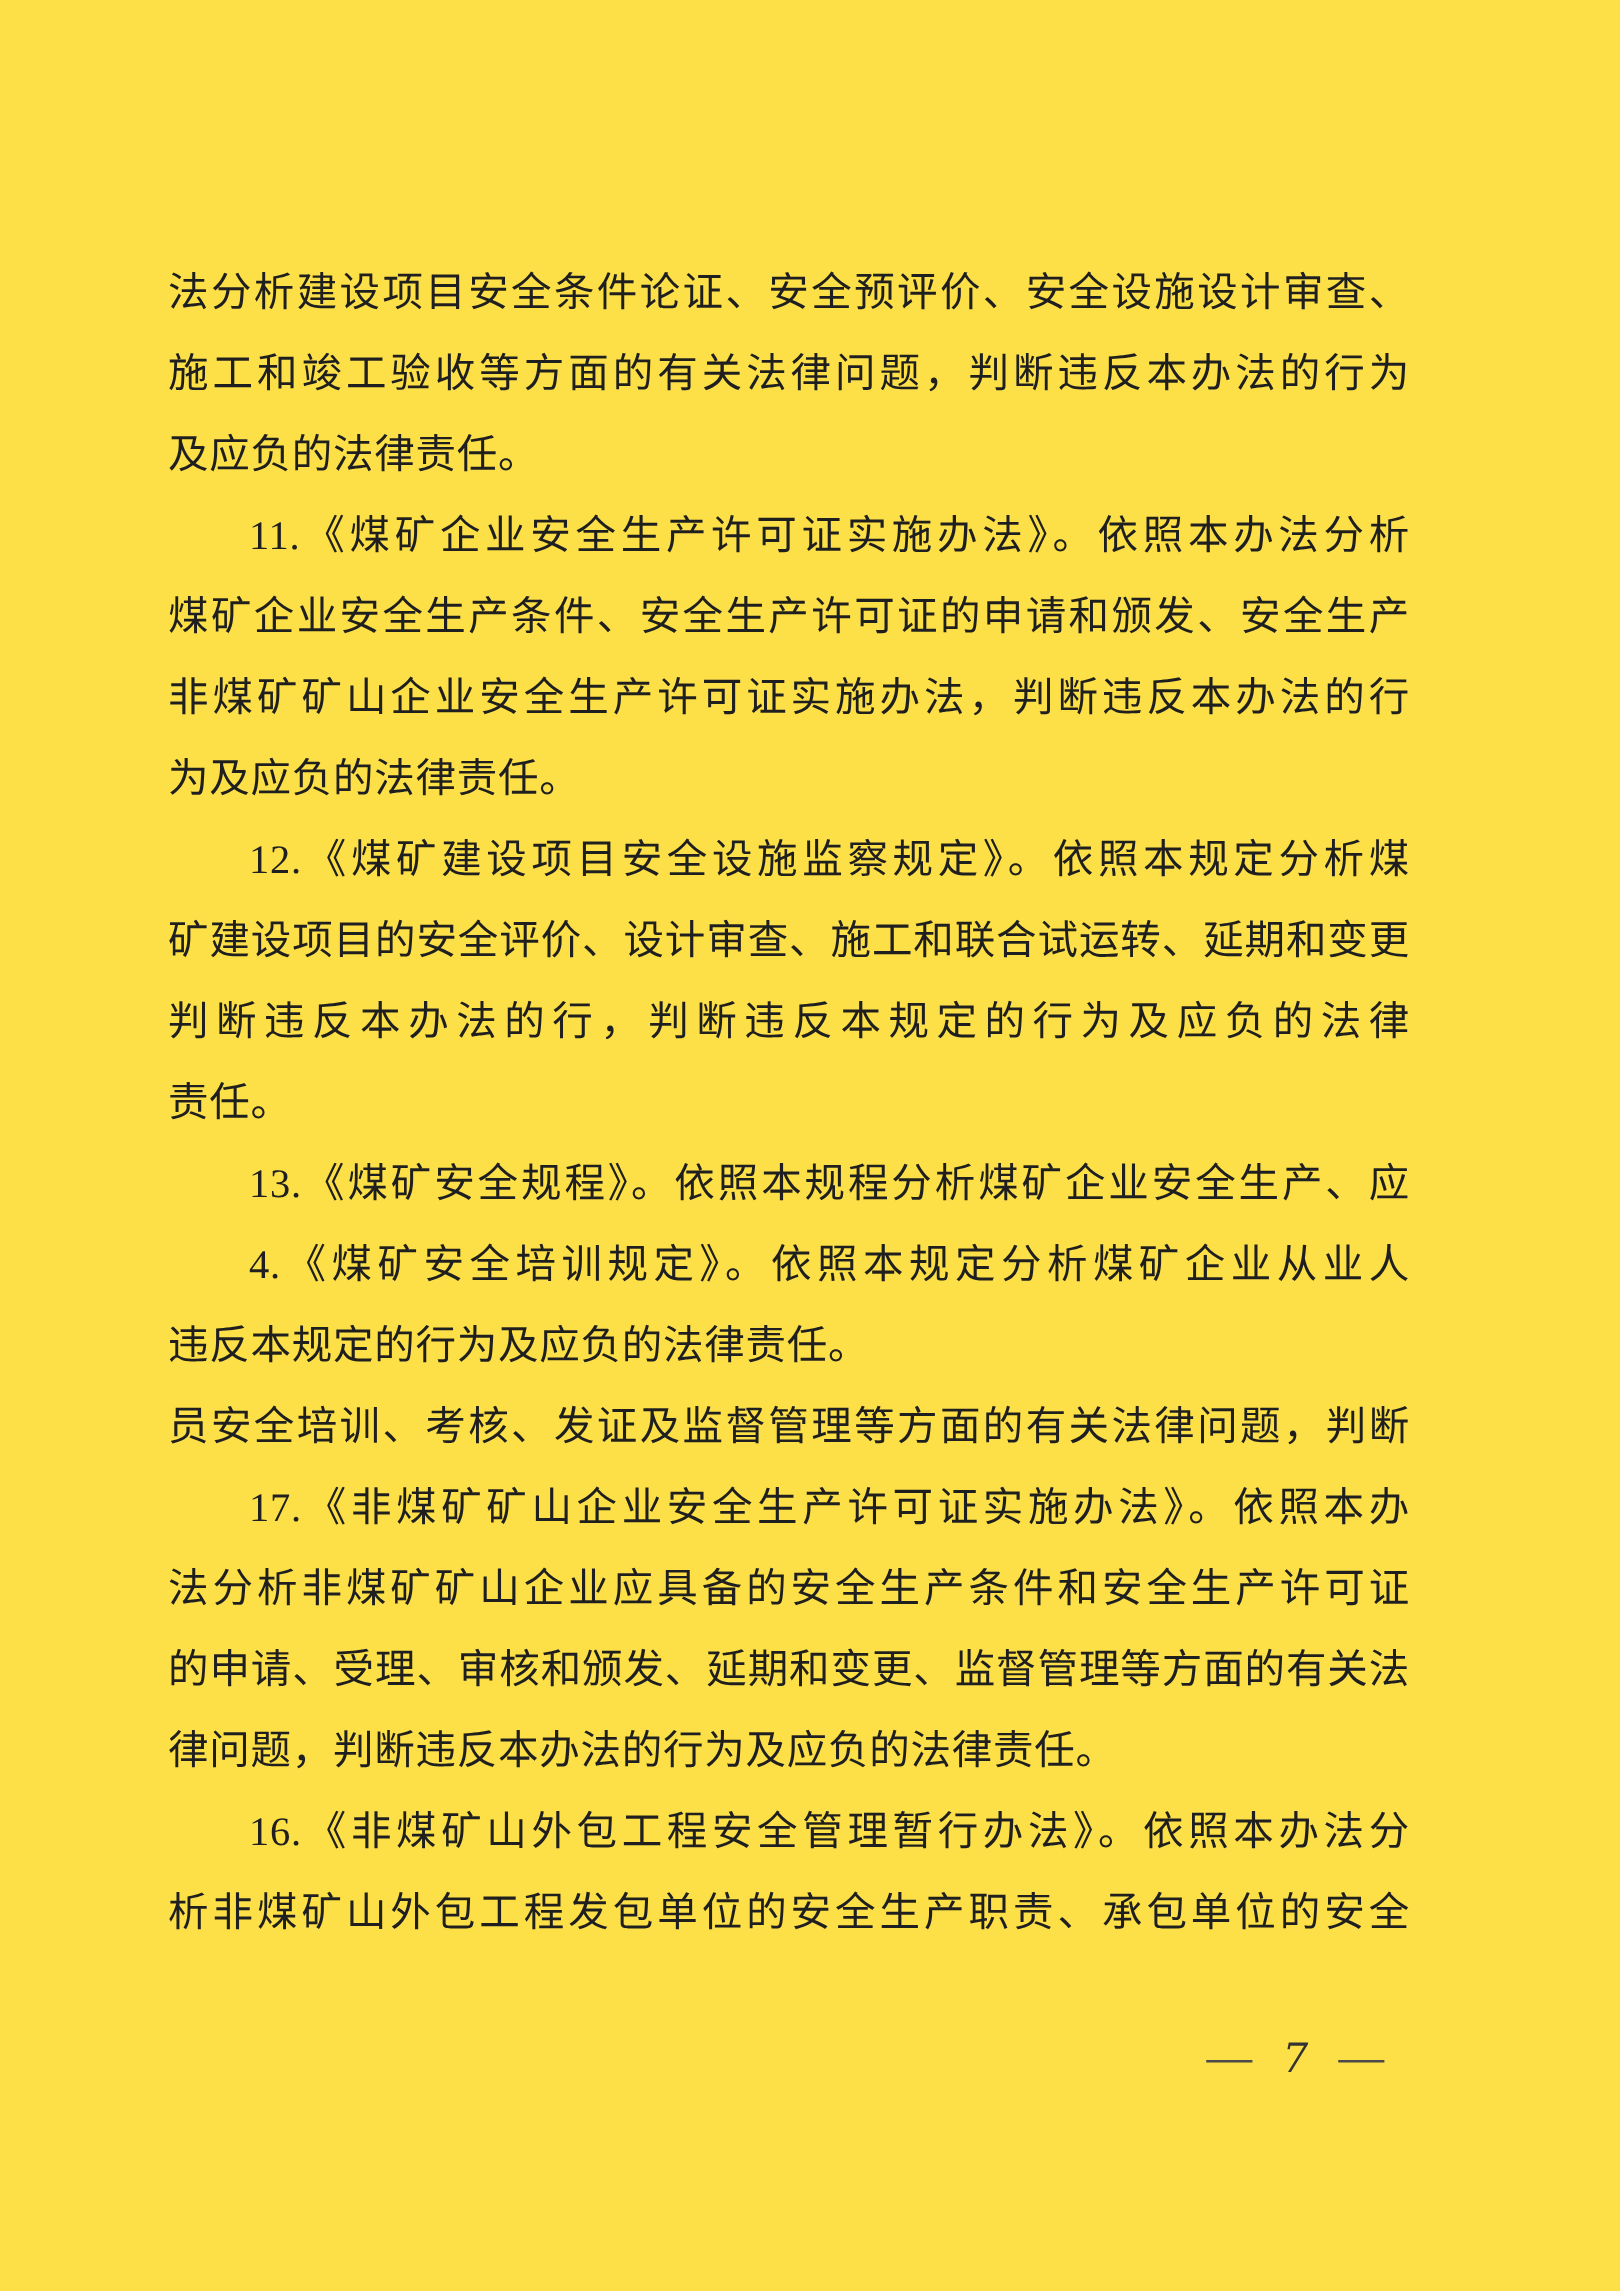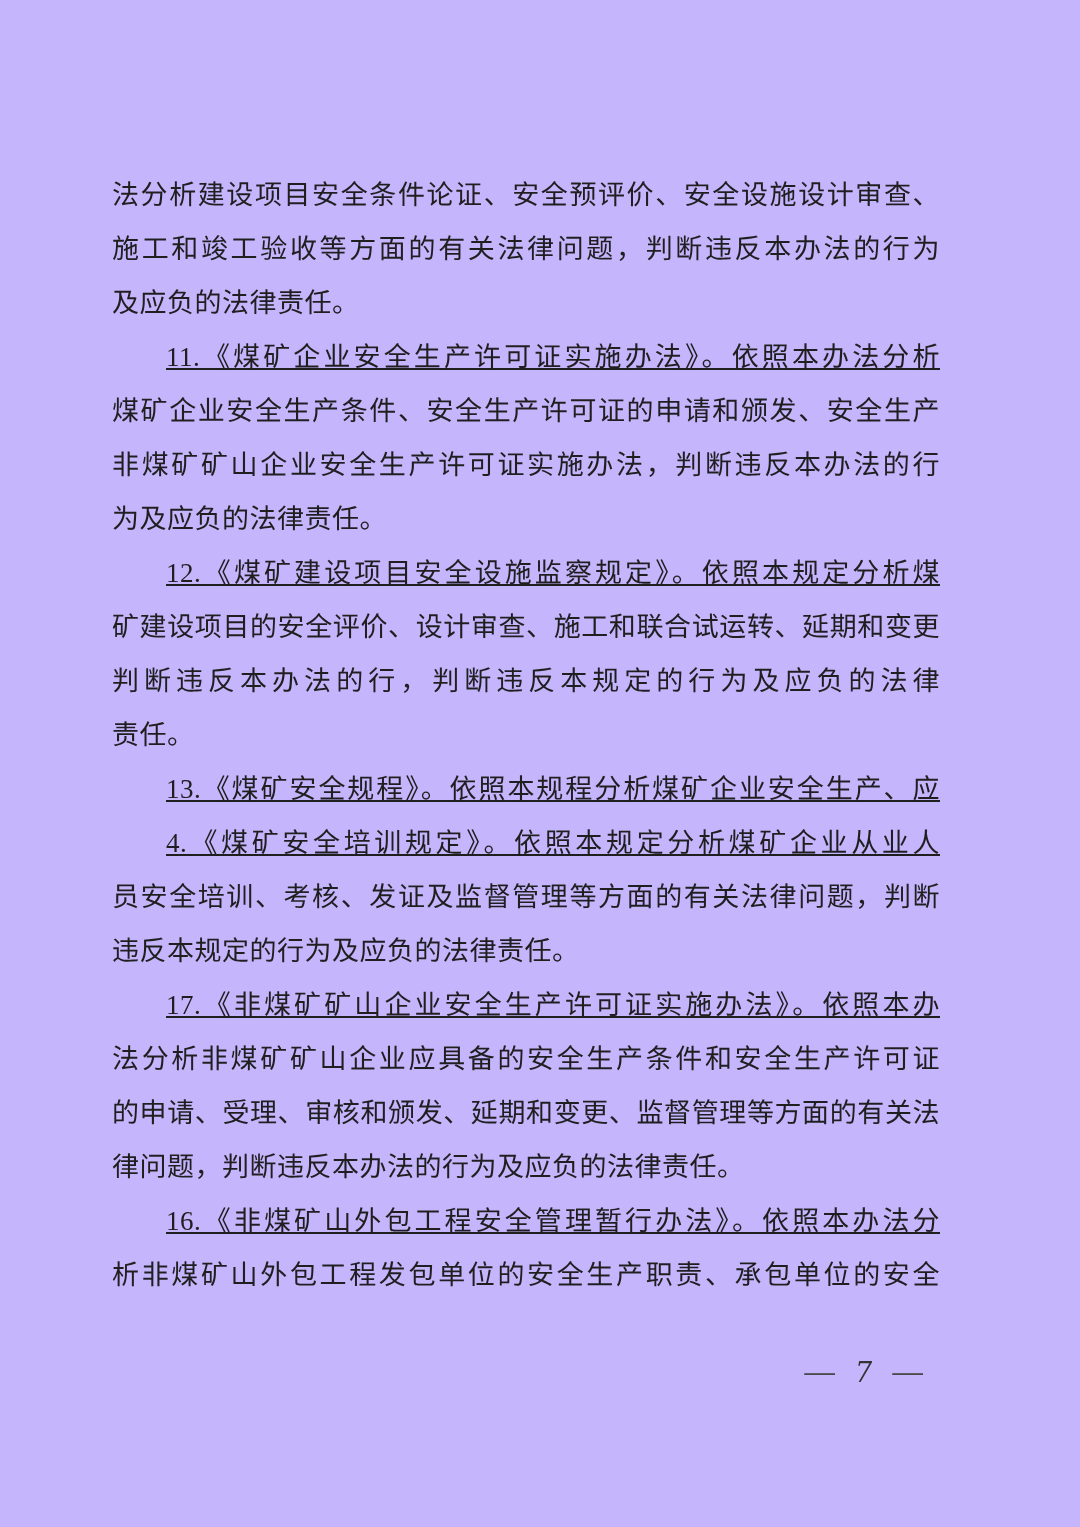--- a/index.html
+++ b/index.html
@@ -10,21 +10,21 @@
     width: 1080px;
     height: 1527px;
     position: relative;
     background: #ffffff;
     overflow: hidden;
     font-family: "Liberation Serif", "DejaVu Serif", serif;
   }
   .page {
     position: absolute;
     inset: 0;
-    background: #c4b5fd;
+    background: #fde047;
   }
   .document-body {
     position: absolute;
     left: 112px;
     top: 168px;
     width: 828px;
     font-size: 27px;
     line-height: 54px;
     color: #1f1f1f;
     font-family: "Liberation Serif", "DejaVu Serif", serif;
@@ -36,21 +36,20 @@
     text-align: justify;
     text-align-last: justify;
     height: 54px;
   }
   .line.line-last {
     text-align-last: left;
     font-family: Liberation Serif, serif;
   }
   .line.line-indent {
     text-indent: 2em;
-    text-decoration: underline;
   }
   .footer {
     position: absolute;
     top: 1352px;
     left: 806px;
     height: 40px;
     display: flex;
     align-items: center;
     gap: 22px;
     font-size: 27px;
@@ -80,22 +79,22 @@
       <div class="line line-indent">11.《煤矿企业安全生产许可证实施办法》。依照本办法分析</div>
       <div class="line">煤矿企业安全生产条件、安全生产许可证的申请和颁发、安全生产</div>
       <div class="line">非煤矿矿山企业安全生产许可证实施办法，判断违反本办法的行</div>
       <div class="line line-last">为及应负的法律责任。</div>
       <div class="line line-indent">12.《煤矿建设项目安全设施监察规定》。依照本规定分析煤</div>
       <div class="line">矿建设项目的安全评价、设计审查、施工和联合试运转、延期和变更</div>
       <div class="line">判断违反本办法的行，判断违反本规定的行为及应负的法律</div>
       <div class="line line-last">责任。</div>
       <div class="line line-indent">13.《煤矿安全规程》。依照本规程分析煤矿企业安全生产、应</div>
       <div class="line line-indent">4.《煤矿安全培训规定》。依照本规定分析煤矿企业从业人</div>
+      <div class="line line-last">违反本规定的行为及应负的法律责任。</div>
       <div class="line">员安全培训、考核、发证及监督管理等方面的有关法律问题，判断</div>
-      <div class="line line-last">违反本规定的行为及应负的法律责任。</div>
       <div class="line line-indent">17.《非煤矿矿山企业安全生产许可证实施办法》。依照本办</div>
       <div class="line">法分析非煤矿矿山企业应具备的安全生产条件和安全生产许可证</div>
       <div class="line">的申请、受理、审核和颁发、延期和变更、监督管理等方面的有关法</div>
       <div class="line line-last">律问题，判断违反本办法的行为及应负的法律责任。</div>
       <div class="line line-indent">16.《非煤矿山外包工程安全管理暂行办法》。依照本办法分</div>
       <div class="line">析非煤矿山外包工程发包单位的安全生产职责、承包单位的安全</div>
     </div>
 
   <div class="footer">
     <span class="dash">—</span>

